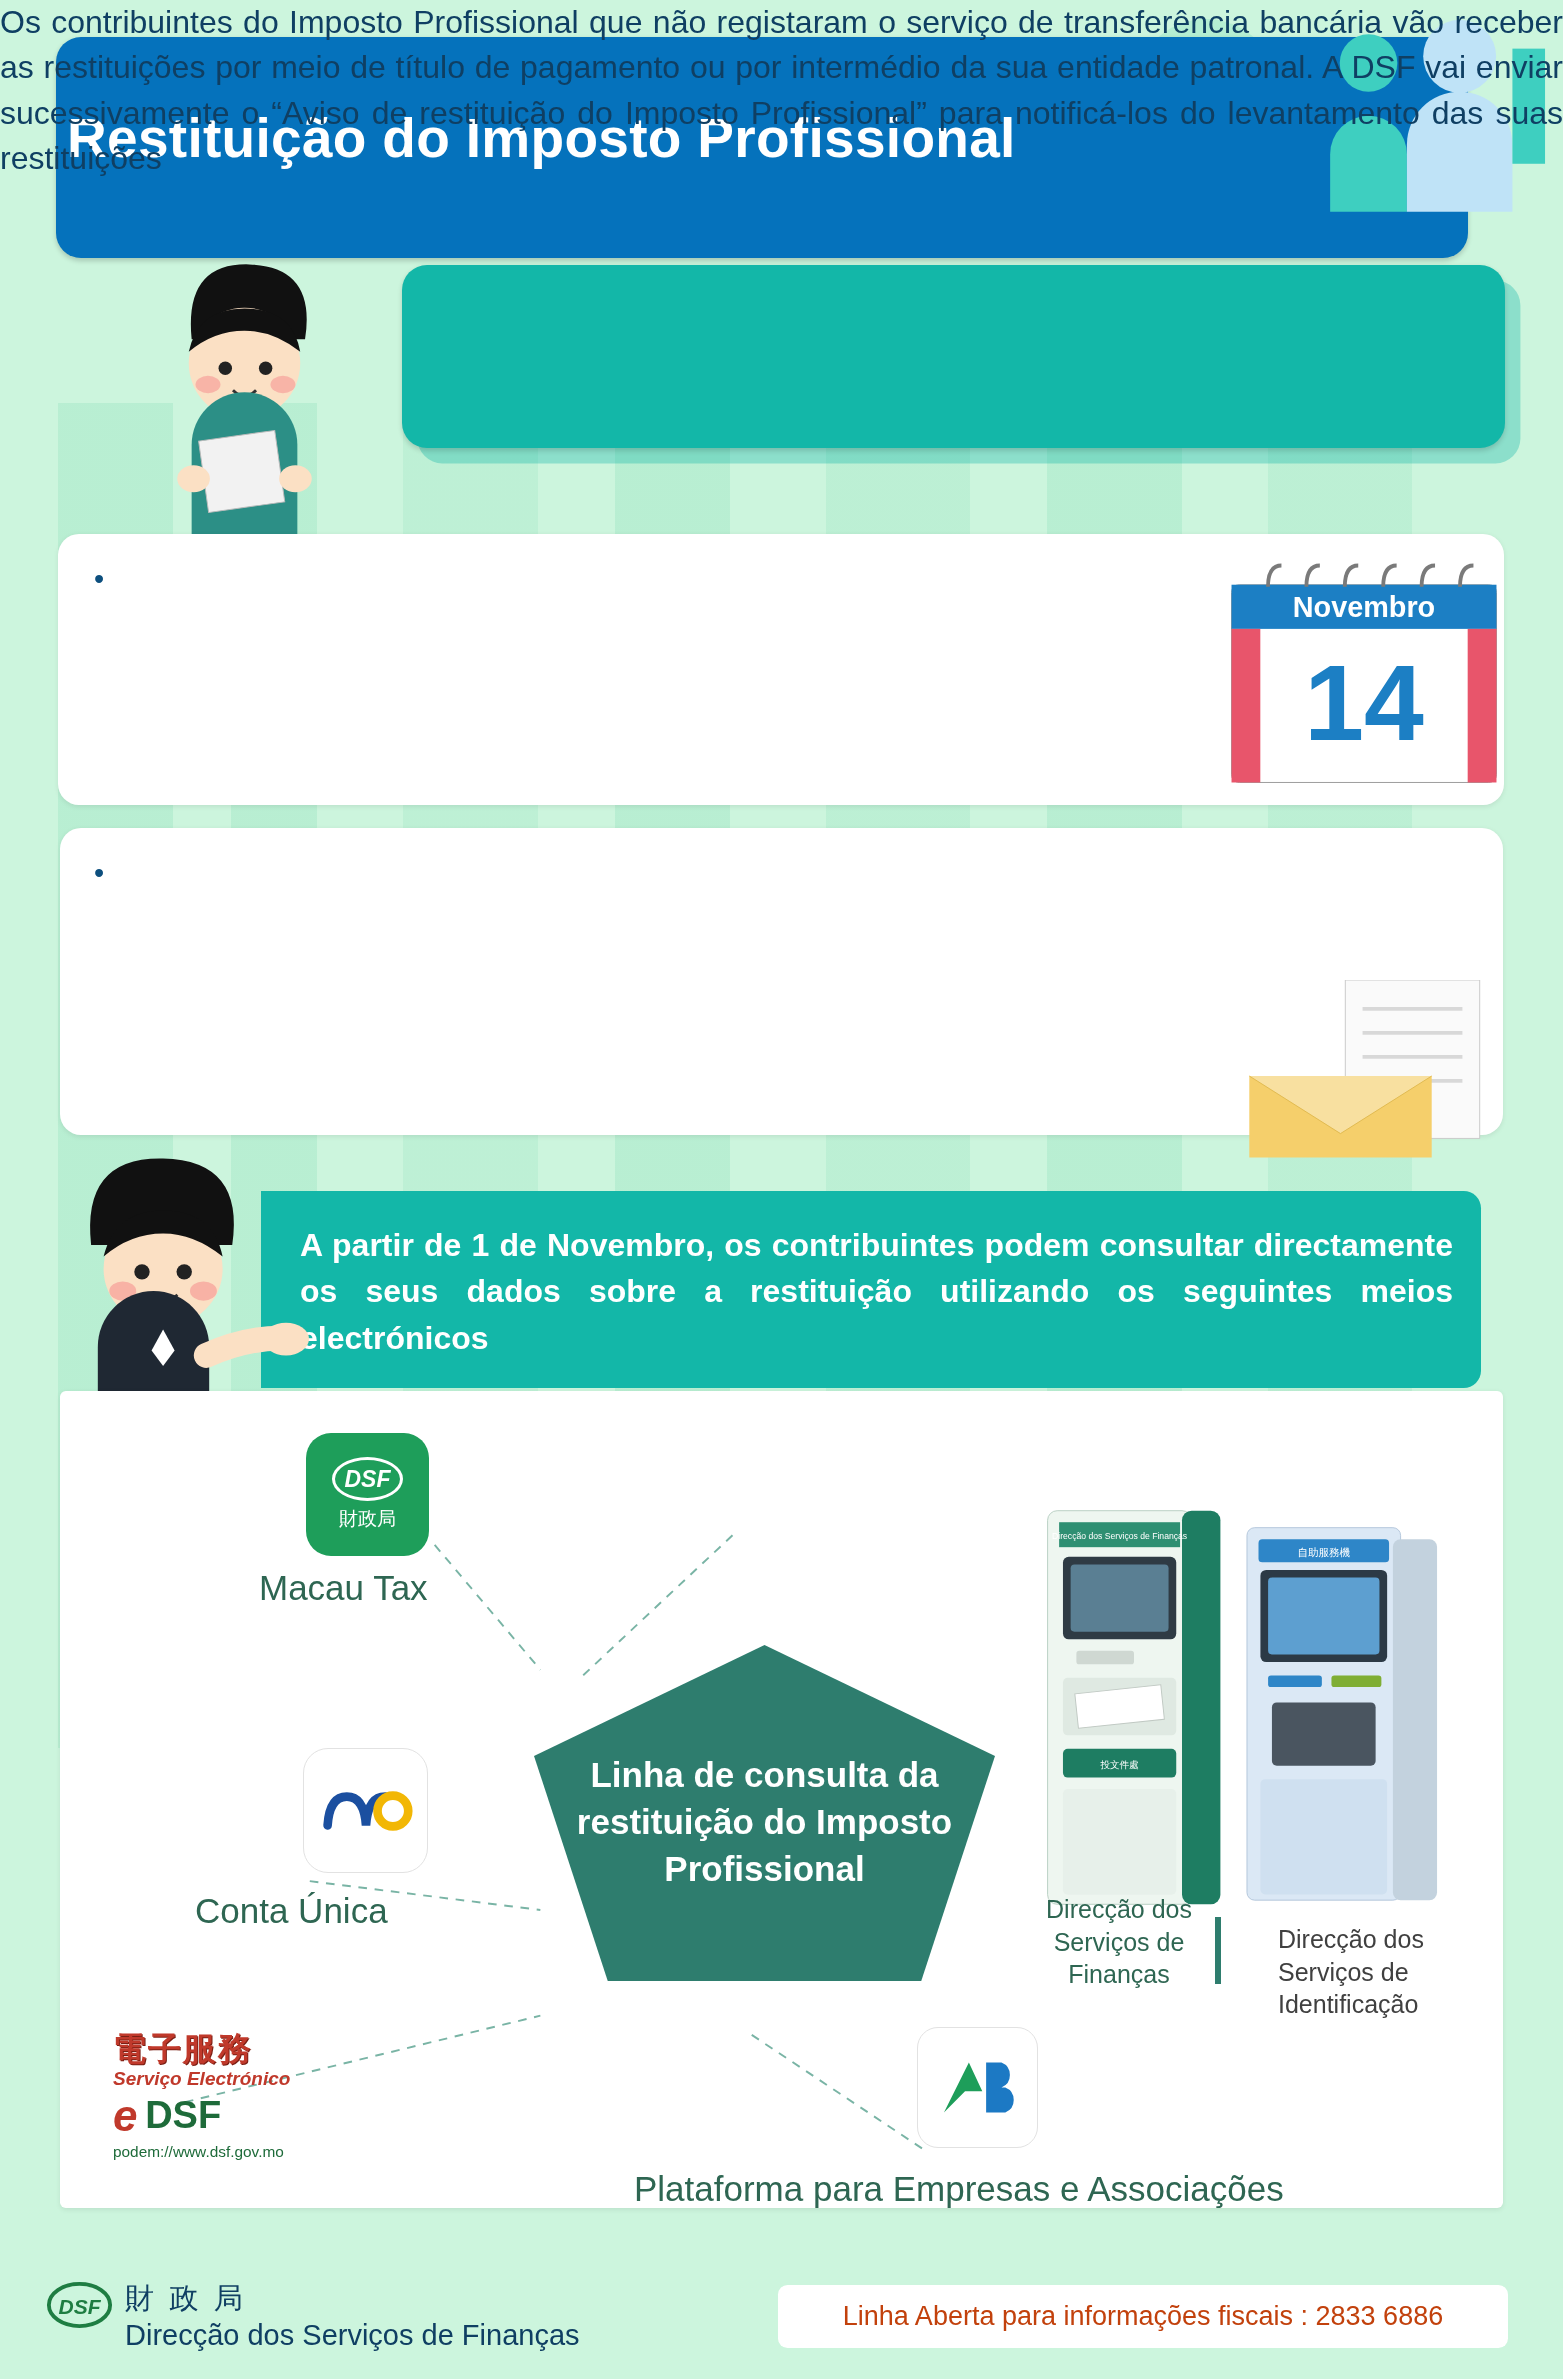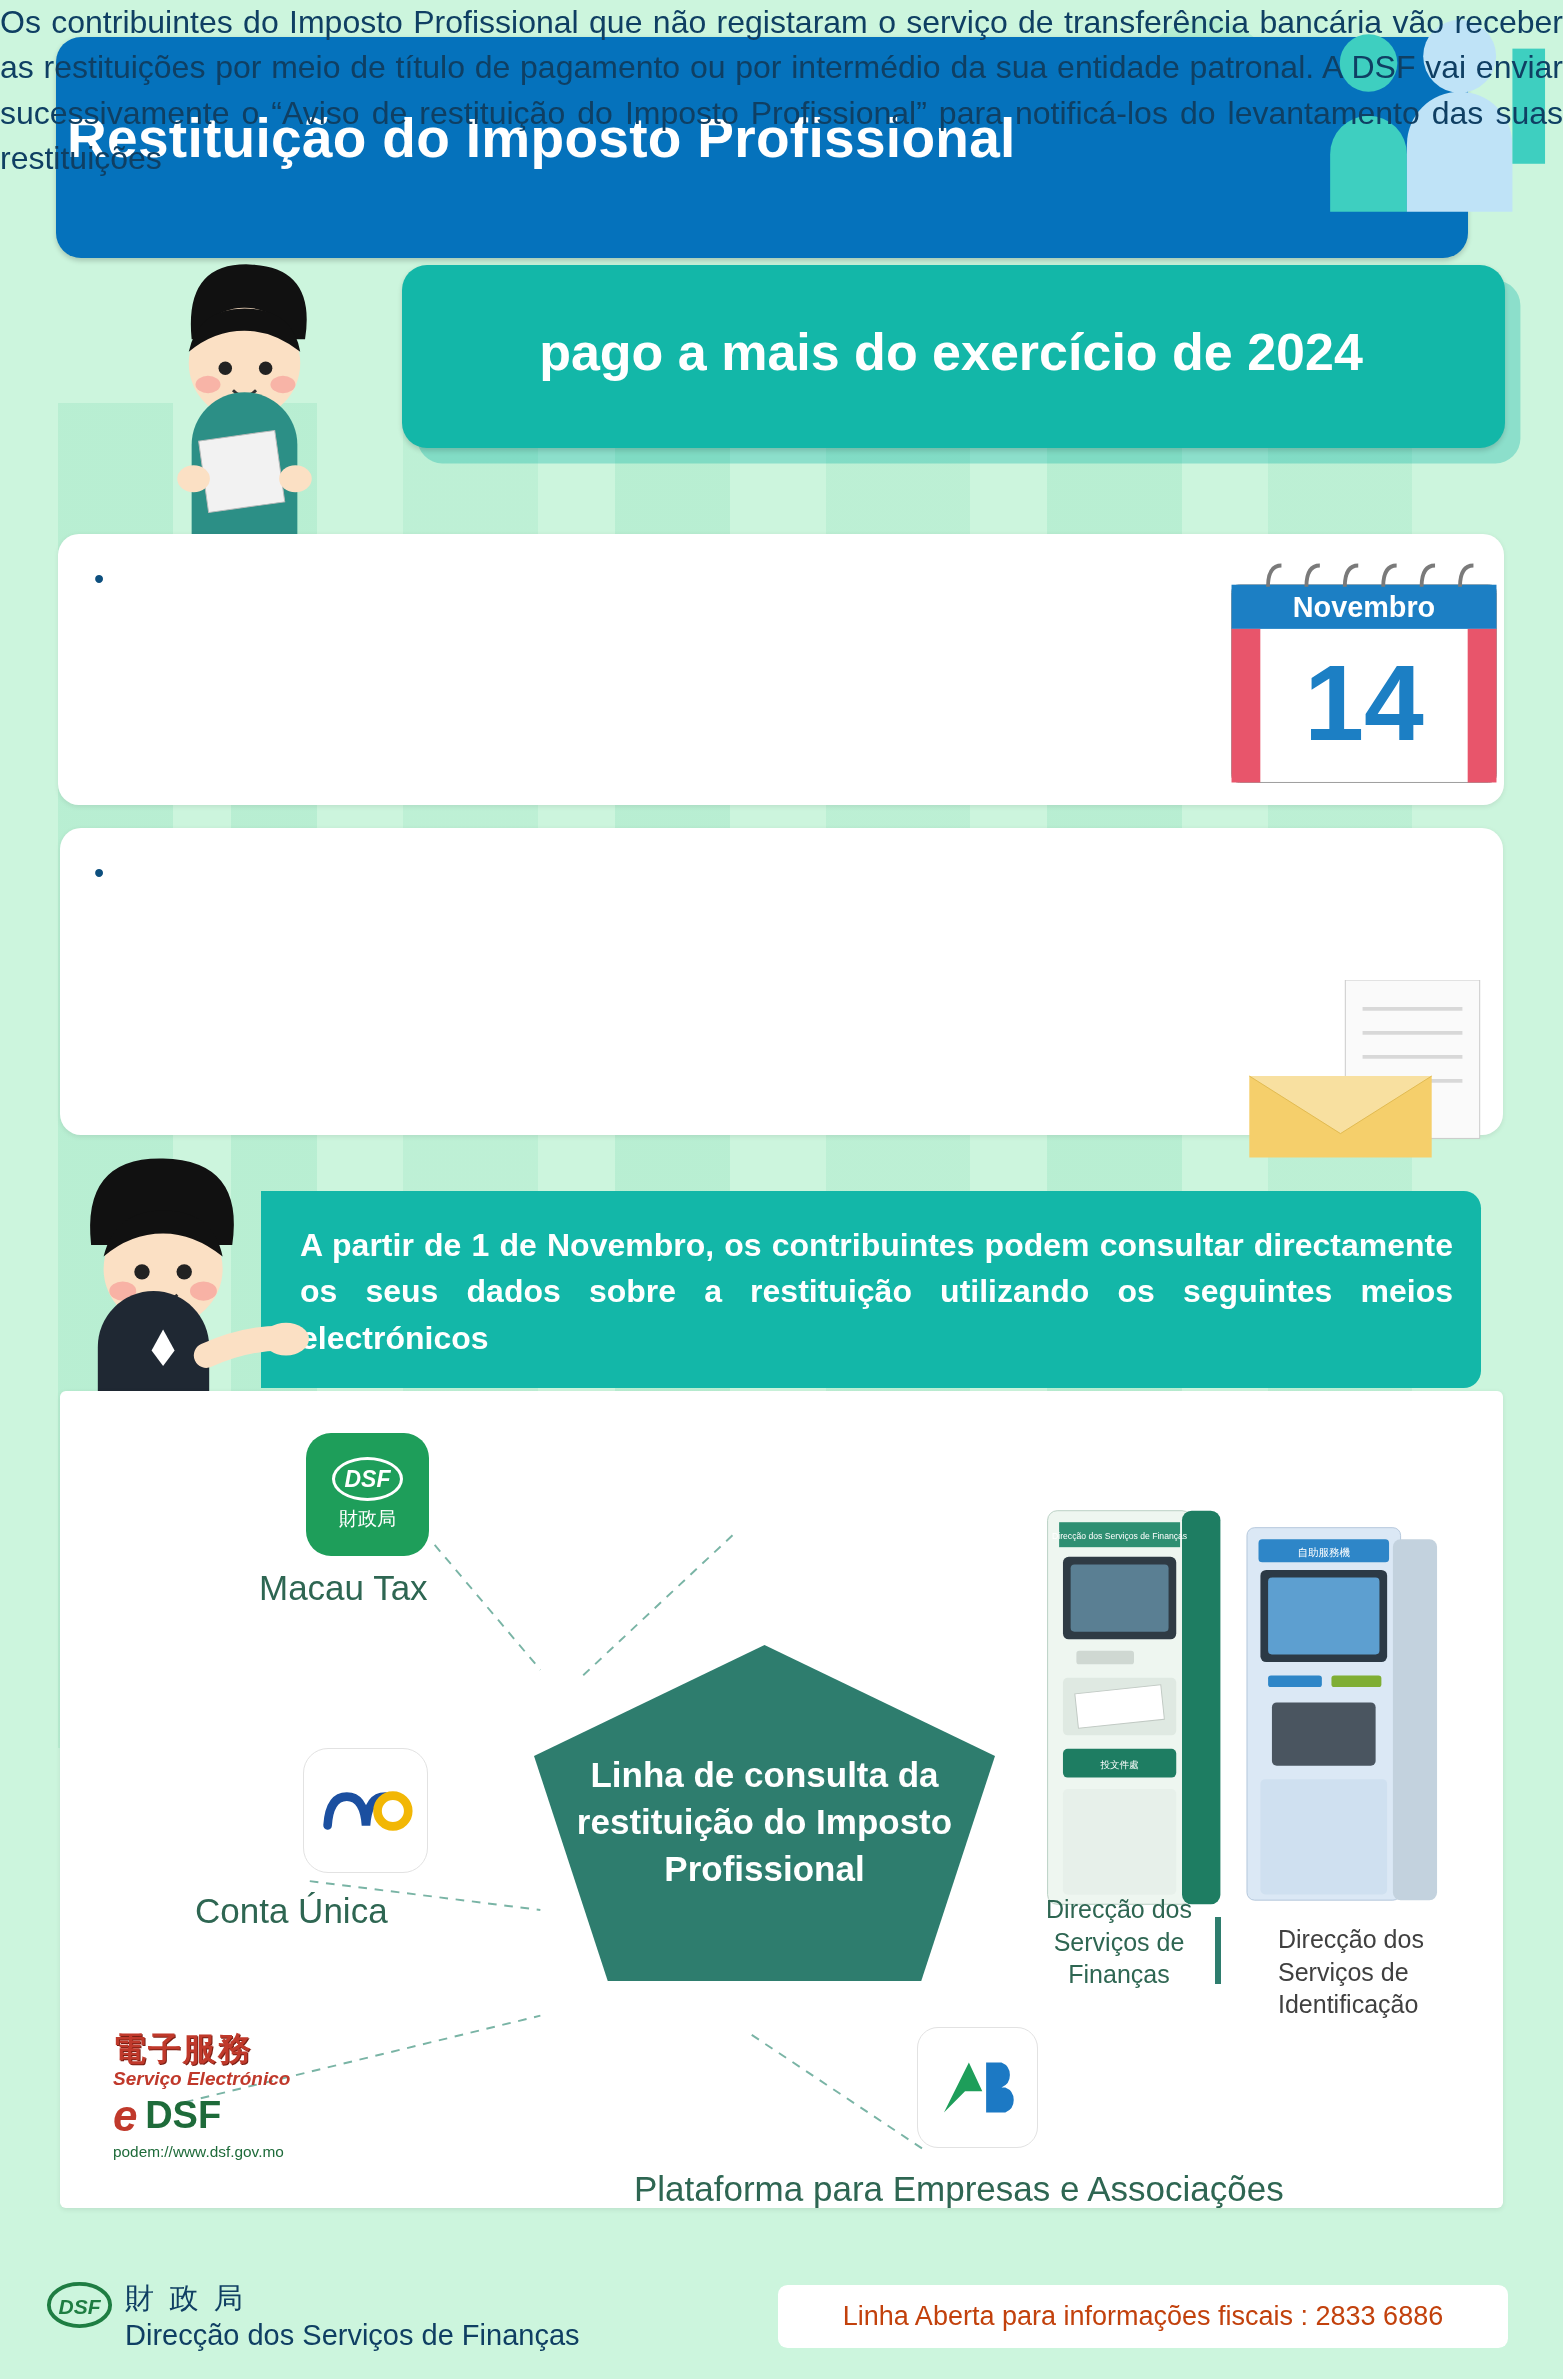--- a/index.html
+++ b/index.html
@@ -191,21 +191,20 @@
   <svg class="people" viewBox="0 0 320 210">
     <circle cx="135" cy="55" r="30" fill="#3ecfc0"></circle>
     <path d="M95 210 v-60 a40 40 0 0 1 80 0 v60z" fill="#3ecfc0"></path>
     <circle cx="230" cy="48" r="38" fill="#bfe3f7"></circle>
     <path d="M175 210 v-70 a55 55 0 0 1 110 0 v70z" fill="#bfe3f7"></path>
     <rect x="285" y="40" width="34" height="120" fill="#3ecfc0"></rect>
   </svg>
 
   <div class="subtitle-shadow"></div>
   <div class="subtitle-bar"></div>
-  <div class="subtitle-text">pago a mais do exercício de 2024</div>
 
   <svg class="char1" viewBox="0 0 230 310">
     <path d="M60 95 q-8 -80 60 -78 q70 2 58 78 z" fill="#111"></path>
     <ellipse cx="115" cy="120" rx="58" ry="58" fill="#fbe0c4"></ellipse>
     <path d="M57 108 q10 -45 58 -45 q50 0 58 45 q-28 -22 -58 -22 q-32 0 -58 22z" fill="#111"></path>
     <circle cx="95" cy="125" r="7" fill="#222"></circle>
       <circle cx="137" cy="125" r="7" fill="#222"></circle>
     <ellipse cx="77" cy="142" rx="13" ry="9" fill="#f7a9a0" opacity=".8"></ellipse>
     <ellipse cx="155" cy="142" rx="13" ry="9" fill="#f7a9a0" opacity=".8"></ellipse>
     <path d="M103 148 q12 12 24 0" stroke="#333" stroke-width="3" fill="none"></path>

